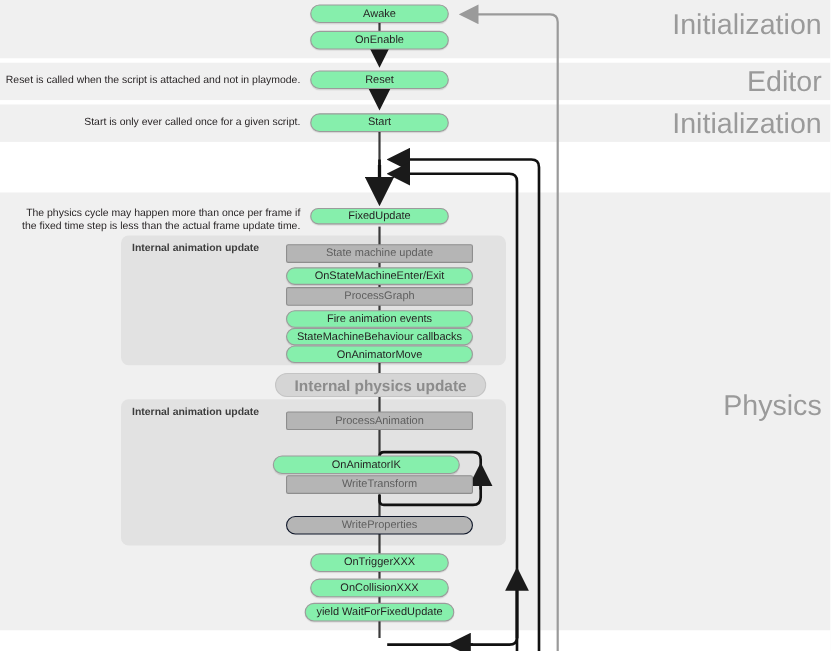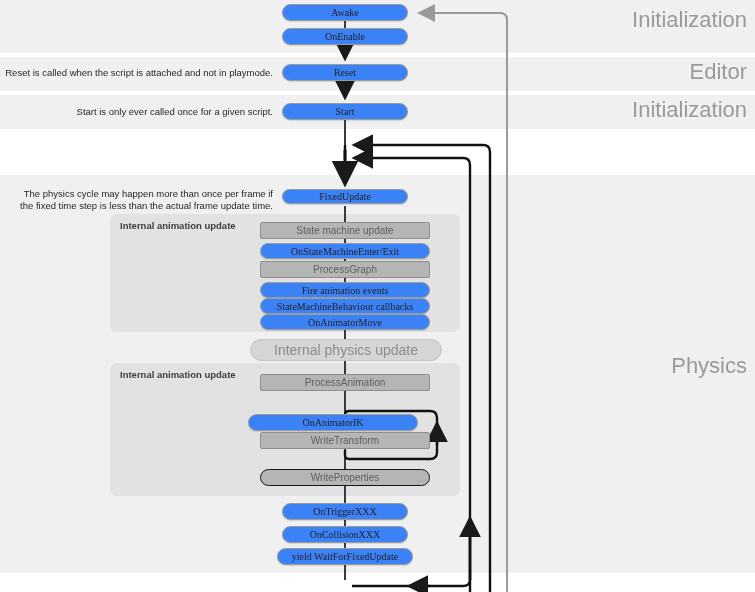--- a/index.html
+++ b/index.html
@@ -25,21 +25,21 @@
   }
   .band-label {
     position: absolute;
     right: 8px;
     color: #9a9a9a;
     font-size: 25px;
     line-height: 1;
     white-space: nowrap;
     font-family: "Liberation Sans", sans-serif;
   }
-  .band-label.big { font-size: 22px; }
+  .band-label.big { font-size: 26px; }
 
   
   .note {
     position: absolute;
     color: #231f20;
     font-size: 9.5px;
     line-height: 11.5px;
     text-align: right;
     white-space: pre-line;
   }
@@ -65,26 +65,25 @@
     position: absolute;
     display: flex;
     align-items: center;
     justify-content: center;
     font-size: 10px;
     white-space: nowrap;
     z-index: 6;
   }
   
   .node.callback {
-    background: #3b82f6;
+    background: #86efac;
     border: 1px solid #9b9b9b;
     border-radius: 9px;
     color: #231f20;
     box-shadow: 0 1px 1px rgba(0,0,0,0.12);
-    font-family: Liberation Serif, serif;
   }
   
   .node.internal {
     background: #b5b5b5;
     border: 1px solid #8e8e8e;
     border-radius: 2px;
     color: #5e5e5e;
   }
   
   .node.internal-pill {
@@ -229,21 +228,21 @@
   </div>
 
   <div class="node callback" style="left:260px; top:298px; width:170px; height:16px;">
     <span>StateMachineBehaviour callbacks</span>
   </div>
 
   <div class="node callback" style="left:260px; top:314px; width:170px; height:16px;">
     <span>OnAnimatorMove</span>
   </div>
 
-  <div class="node phase" style="left:250px; top:339px; width:192px; height:22px;">
+  <div class="node phase" style="left:250px; top:339px; width:192px; height:22px;font-weight:bold;">
     <span>Internal physics update</span>
   </div>
 
   <div class="node internal" style="left:260px; top:374px; width:170px; height:17px;">
     <span>ProcessAnimation</span>
   </div>
 
   <div class="node callback" style="left:248px; top:414px; width:170px; height:17px;">
     <span>OnAnimatorIK</span>
   </div>

